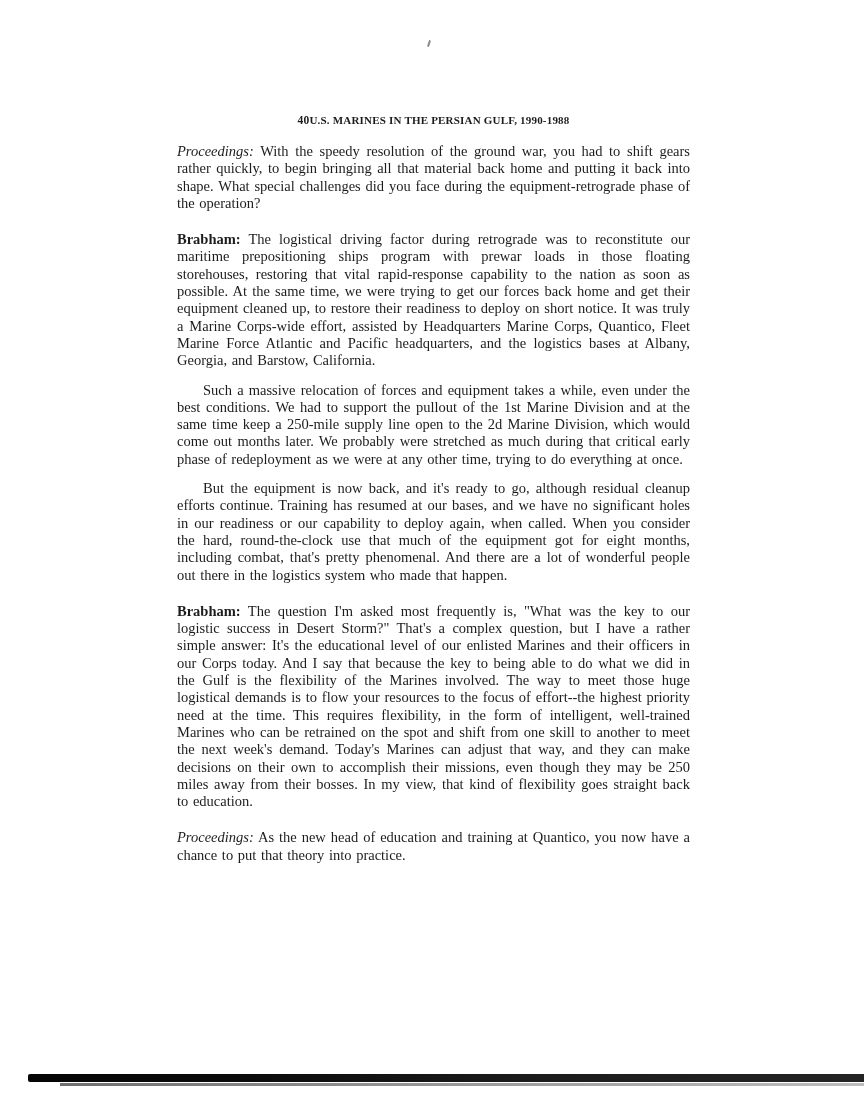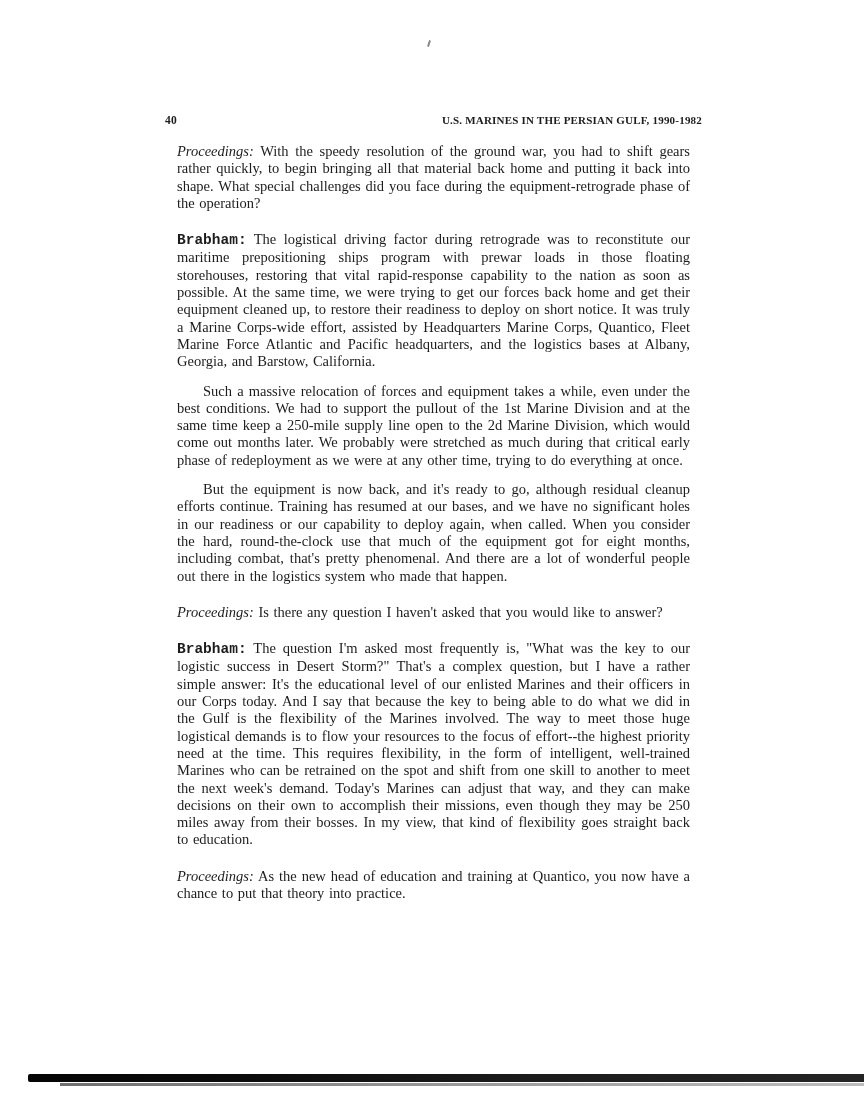--- a/index.html
+++ b/index.html
@@ -16,21 +16,21 @@
     color: #1c1c1c;
   }
   .page-content {
     position: absolute;
     left: 165px;
     top: 114px;
     width: 537px;
   }
   .header-row {
     display: flex;
-    justify-content: space-between;
+    justify-content: center;
     align-items: baseline;
     font-size: 11.5px;
     font-weight: bold;
     letter-spacing: 0.2px;
     margin-bottom: 17px;
   }
   .header-row .running-head {
     font-size: 11px;
   }
   .body-text p.para {
@@ -45,21 +45,20 @@
   }
   .body-text p.para.indent {
     text-indent: 26px;
     font-family: Liberation Serif, serif;
   }
   .spk-italic {
     font-style: italic;
   }
   .spk-bold {
     font-weight: bold;
-    font-family: Liberation Mono, monospace;
   }
   .scan-speck {
     position: absolute;
     left: 428px;
     top: 40px;
     width: 2px;
     height: 7px;
     background: #8a8a8a;
     transform: rotate(18deg);
     border-radius: 1px;
@@ -81,28 +80,27 @@
     height: 3px;
     background: linear-gradient(to right, #6f6f6f 0%, #9a9a9a 50%, #bdbdbd 100%);
   }
 </style>
 </head>
 <body>
 
 <div class="page-content">
   <div class="header-row">
     <span class="page-num">40</span>
-    <span class="running-head">U.S. MARINES IN THE PERSIAN GULF, 1990-1982</span>
+    <span class="running-head">U.S. MARINES IN THE PERSIAN GULF, 1990-1988</span>
   </div>
   <div class="body-text" id="paragraphs">
       <p class="para"><span class="spk-italic">Proceedings:</span> With the speedy resolution of the ground war, you had to shift gears rather quickly, to begin bringing all that material back home and putting it back into shape.  What special challenges did you face during the equipment-retrograde phase of the operation?</p>
       <p class="para gap"><span class="spk-bold">Brabham:</span> The logistical driving factor during retrograde was to reconstitute our maritime prepositioning ships program with prewar loads in those floating storehouses, restoring that vital rapid-response capability to the nation as soon as possible.  At the same time, we were trying to get our forces back home and get their equipment cleaned up, to restore their readiness to deploy on short notice.  It was truly a Marine Corps-wide effort, assisted by Headquarters Marine Corps, Quantico, Fleet Marine Force Atlantic and Pacific headquarters, and the logistics bases at Albany, Georgia, and Barstow, California.</p>
       <p class="para indent">Such a massive relocation of forces and equipment takes a while, even under the best conditions.  We had to support the pullout of the 1st Marine Division and at the same time keep a 250-mile supply line open to the 2d Marine Division, which would come out months later.  We probably were stretched as much during that critical early phase of redeployment as we were at any other time, trying to do everything at once.</p>
       <p class="para indent">But the equipment is now back, and it's ready to go, although residual cleanup efforts continue.  Training has resumed at our bases, and we have no significant holes in our readiness or our capability to deploy again, when called. When you consider the hard, round-the-clock use that much of the equipment got for eight months, including combat, that's pretty phenomenal.  And there are a lot of wonderful people out there in the logistics system who made that happen.</p>
-      <p class="para gap"><span class="spk-italic">Proceedings:</span> Is there any question I haven't asked that you would like to answer?</p>
       <p class="para gap"><span class="spk-bold">Brabham:</span> The question I'm asked most frequently is, "What was the key to our logistic success in Desert Storm?" That's a complex question, but I have a rather simple answer: It's the educational level of our enlisted Marines and their officers in our Corps today.  And I say that because the key to being able to do what we did in the Gulf is the flexibility of the Marines involved.  The way to meet those huge logistical demands is to flow your resources to the focus of effort--the highest priority need at the time.  This requires flexibility, in the form of intelligent, well-trained Marines who can be retrained on the spot and shift from one skill to another to meet the next week's demand.  Today's Marines can adjust that way, and they can make decisions on their own to accomplish their missions, even though they may be 250 miles away from their bosses.  In my view, that kind of flexibility goes straight back to education.</p>
       <p class="para gap"><span class="spk-italic">Proceedings:</span> As the new head of education and training at Quantico, you now have a chance to put that theory into practice.</p>
     </div>
 </div>
 
 <div class="scan-speck"></div>
 <div class="scan-bar"></div>
 <div class="scan-bar-under"></div>
 
 </body></html>

